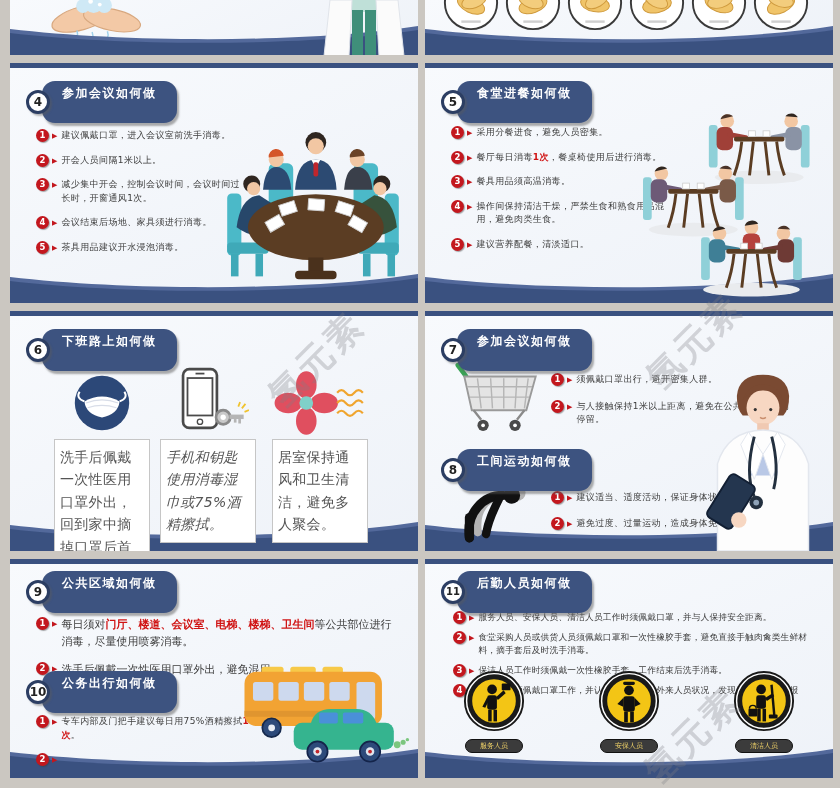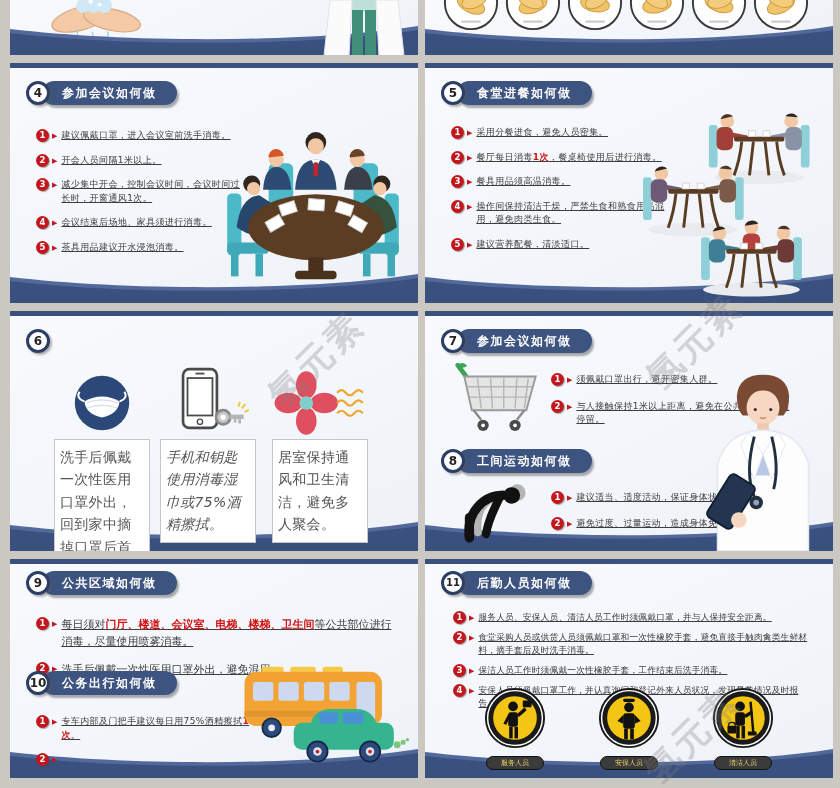--- a/index.html
+++ b/index.html
@@ -31,34 +31,34 @@
   .hdr{position:absolute;left:16px;display:flex;align-items:center;z-index:4;}
   .hdr-num{
     flex:0 0 auto;width:24px;height:24px;border-radius:50%;
     background:#fff;border:3px solid #2c3e63;box-sizing:border-box;
     color:#222;font-weight:bold;font-size:12px;line-height:18px;text-align:center;
     position:relative;z-index:2;box-shadow:2px 2px 2px rgba(90,90,90,.45);
   }
   .hdr-title{
     margin-left:-8px;background:#3d5380;color:#fff;font-weight:bold;
     font-size:12px;letter-spacing:1.5px;line-height:1;
-    padding:6px 20px 6px 20px;border-radius:13px;
+    padding:6px 20px 24px 20px;border-radius:13px;
     box-shadow:2px 3px 2px rgba(90,90,90,.5);white-space:nowrap;
   }
 
   
   .list{position:absolute;z-index:3;}
   .li{display:flex;align-items:flex-start;margin-bottom:11px;}
   .li-n{
     flex:0 0 auto;width:13px;height:13px;border-radius:50%;background:#c3171e;
     color:#fff;font-size:8.5px;font-weight:bold;line-height:13px;text-align:center;
     box-shadow:1px 1px 1px rgba(60,60,60,.45);
   }
   .li-arrow{flex:0 0 auto;color:#c3171e;font-size:7px;margin:3px 4px 0 3px;}
-  .li-t{font-size:9px;color:#3d3d3d;line-height:1.5;letter-spacing:.4px;text-decoration:underline;}
+  .li-t{font-size:9px;color:#3d3d3d;line-height:1.5;letter-spacing:.4px;}
   .hl{color:#d01414;font-weight:bold;}
 
   
   #s4 .list {left:26px;top:66px;width:212px;}
   #s5 .list {left:26px;top:63px;width:224px;}
   #s7-list  {left:126px;top:62px;width:246px;}
   #s7-list .li{margin-bottom:13px;}
   #s8-list  {left:126px;top:180px;width:256px;}
   #s8-list .li{margin-bottom:12px;}
   #s9-list  {left:26px;top:58px;width:366px;}
@@ -90,21 +90,21 @@
   #ill-canteen{right:6px;top:42px;width:184px;height:194px;}
   #ill-cart{left:28px;top:50px;width:94px;height:76px;}
   #ill-bent{left:30px;top:166px;width:86px;height:70px;}
   #ill-doctor{left:272px;top:56px;width:132px;height:184px;z-index:5;}
   #ill-buscar{left:208px;top:106px;width:204px;height:112px;}
   #ill-hands{left:4px;top:0;width:170px;height:42px;z-index:1;}
   #ill-docpartial{right:12px;top:0;width:84px;height:56px;z-index:3;}
   .hw-circle{position:absolute;top:-26px;width:58px;height:58px;z-index:1;}
 
   
-  .badges{position:absolute;left:0;top:128px;width:100%;display:flex;justify-content:center;gap:44px;z-index:4;align-items:flex-end;}
+  .badges{position:absolute;left:0;top:111px;width:100%;display:flex;justify-content:center;gap:65px;z-index:4;align-items:flex-end;}
   .badge{width:70px;text-align:center;}
   .badge-label{
     margin:1px auto 0;width:56px;background:#3b3b3b;border:1px solid #111;
     color:#f0d268;font-size:7px;line-height:1.2;border-radius:7px;padding:2px 0;
   }
 
   
   .wm{
     position:absolute;z-index:9;pointer-events:none;
     font-size:36px;font-weight:bold;letter-spacing:3px;
@@ -358,20 +358,21 @@
     <svg class="wave" viewBox="0 0 408 32" preserveAspectRatio="none">
       <path d="M0,6 C120,20 300,20 408,3 L408,32 L0,32 Z" fill="#53699b"></path>
       <path d="M0,10 C120,24 300,23 408,7 L408,32 L0,32 Z" fill="#3a5180"></path>
     </svg>
   </div>
 
   <div class="slide" id="s6">
     <div class="topbar"></div>
     <div class="hdr">
       <span class="hdr-num">6</span>
+      <span class="hdr-title">下班路上如何做</span>
     </div>
     <div class="s6col" id="s6col1">
       <div class="s6icon">
         <svg width="64" height="64" viewBox="0 0 80 80">
           <circle cx="40" cy="40" r="34" fill="#2c4878"></circle>
           <path d="M18,38 Q40,26 62,38 Q60,54 40,58 Q20,54 18,38 Z" fill="#fff"></path>
           <path d="M20,40 Q40,32 60,40 M22,46 Q40,40 58,46" stroke="#d8dde8" stroke-width="1.5" fill="none"></path>
           <path d="M18,38 Q7,34 12,26 M62,38 Q73,34 68,26" stroke="#fff" stroke-width="2.5" fill="none"></path>
         </svg>
       </div>

